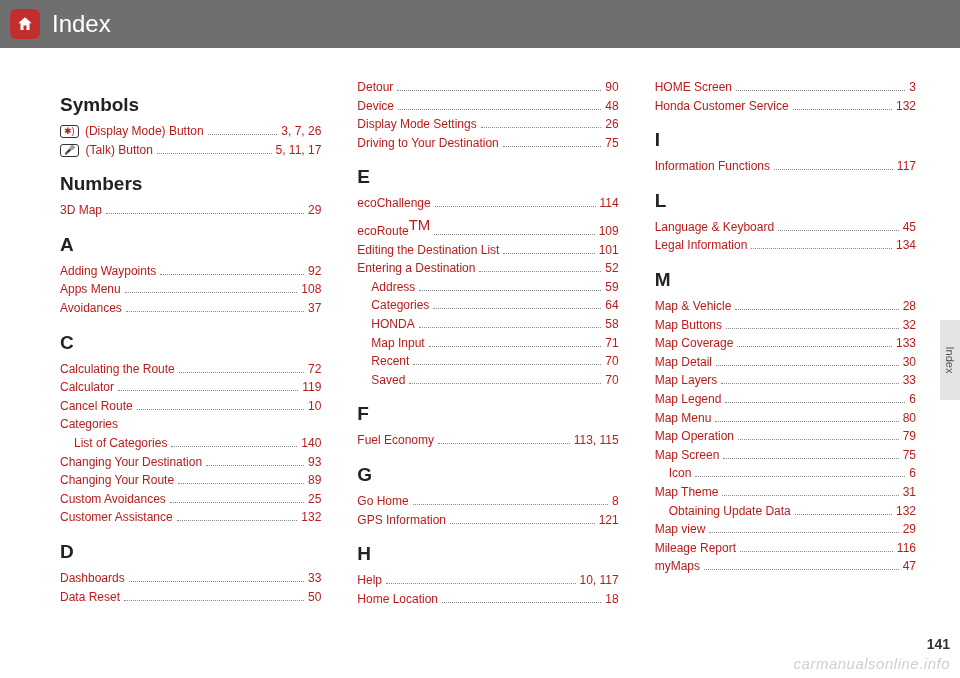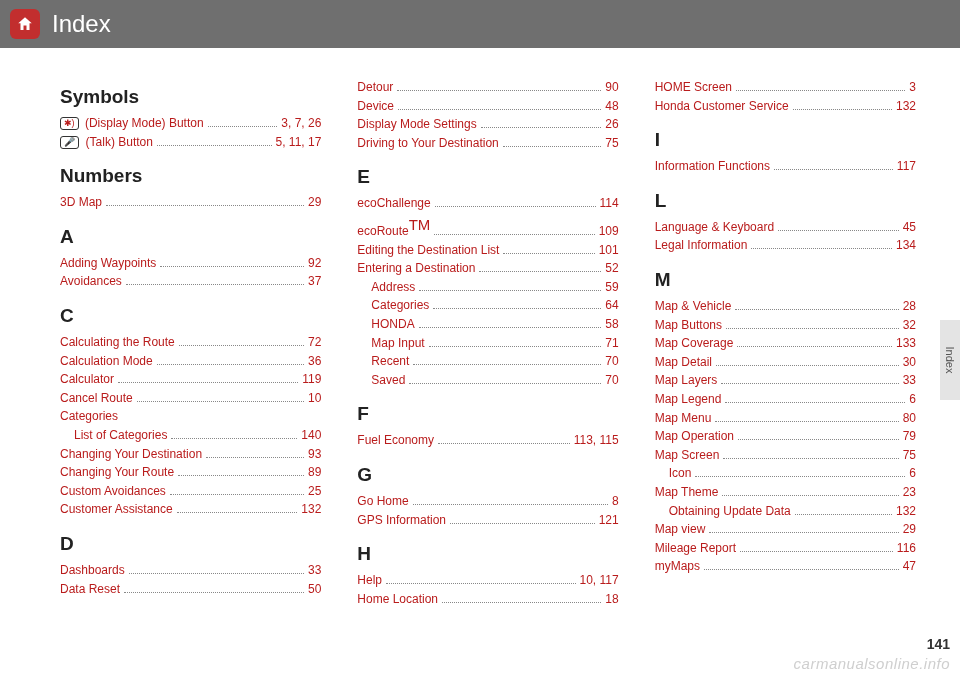--- a/index.html
+++ b/index.html
@@ -43,21 +43,21 @@
       flex: 1;
       min-width: 0;
     }
     .section-head {
       font-size: 19px;
       font-weight: bold;
       color: #222;
       margin-top: 14px;
       margin-bottom: 6px;
     }
-    .section-head:first-child { margin-top: 8px; }
+    .section-head:first-child { margin-top: 16px; }
     .entry {
       display: flex;
       align-items: baseline;
       font-size: 12px;
       color: #b91c1c;
       line-height: 1.55;
       white-space: nowrap;
     }
     .entry.sub { padding-left: 14px; }
     .label { flex: 0 0 auto; }
@@ -145,34 +145,34 @@
         <span class="dots"></span>
         <span class="page">29</span>
       </div>
       <div class="section-head">A</div>
       <div class="entry">
         <span class="label">Adding Waypoints</span>
         <span class="dots"></span>
         <span class="page">92</span>
       </div>
       <div class="entry">
+        <span class="label">Apps Menu</span>
+        <span class="dots"></span>
+        <span class="page">108</span>
+      </div>
+      <div class="entry">
         <span class="label">Avoidances</span>
         <span class="dots"></span>
         <span class="page">37</span>
       </div>
       <div class="section-head">C</div>
       <div class="entry">
         <span class="label">Calculating the Route</span>
         <span class="dots"></span>
         <span class="page">72</span>
-      </div>
-      <div class="entry">
-        <span class="label">Calculation Mode</span>
-        <span class="dots"></span>
-        <span class="page">36</span>
       </div>
       <div class="entry">
         <span class="label">Calculator</span>
         <span class="dots"></span>
         <span class="page">119</span>
       </div>
       <div class="entry">
         <span class="label">Cancel Route</span>
         <span class="dots"></span>
         <span class="page">10</span>
@@ -393,21 +393,21 @@
         <span class="page">75</span>
       </div>
       <div class="entry sub">
         <span class="label">Icon</span>
         <span class="dots"></span>
         <span class="page">6</span>
       </div>
       <div class="entry">
         <span class="label">Map Theme</span>
         <span class="dots"></span>
-        <span class="page">23</span>
+        <span class="page">31</span>
       </div>
       <div class="entry sub">
         <span class="label">Obtaining Update Data</span>
         <span class="dots"></span>
         <span class="page">132</span>
       </div>
       <div class="entry">
         <span class="label">Map view</span>
         <span class="dots"></span>
         <span class="page">29</span>

